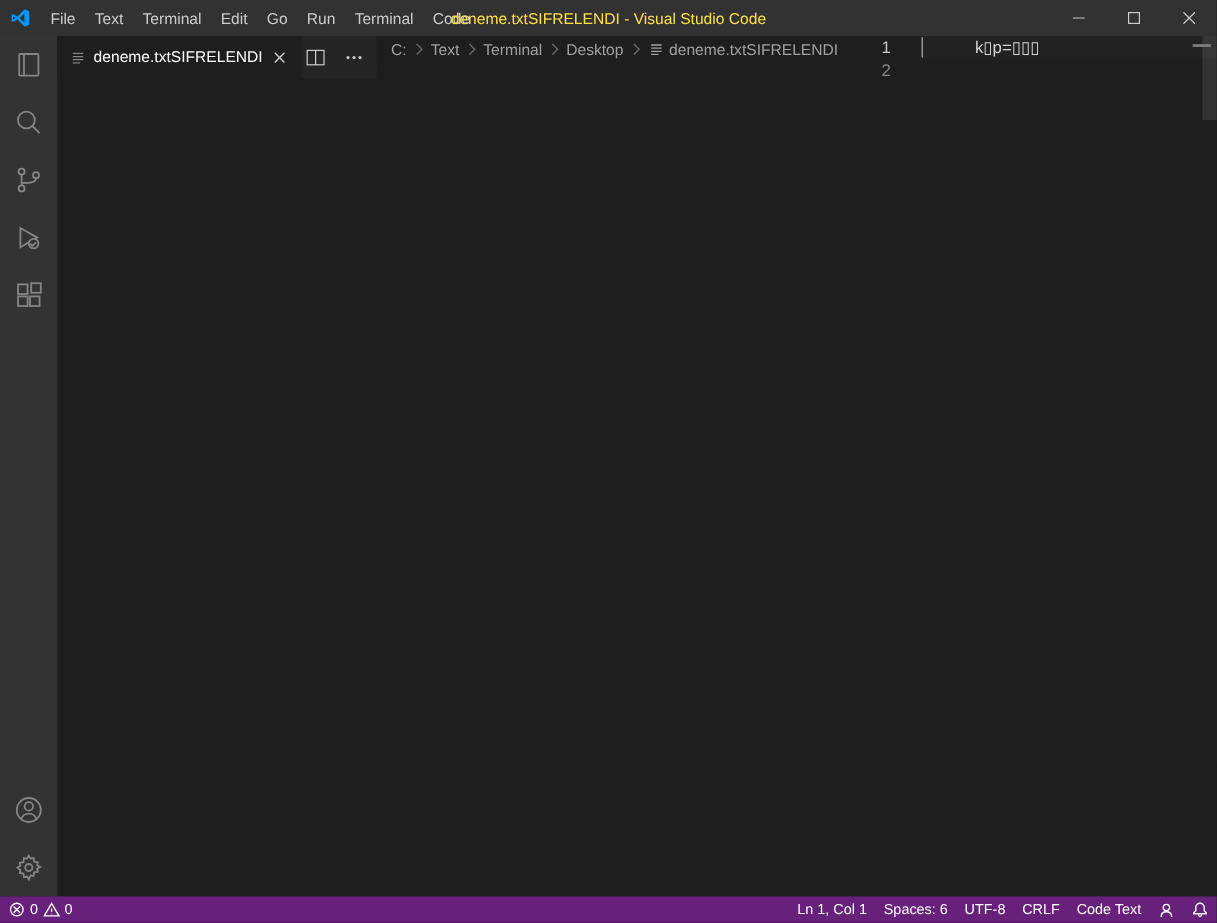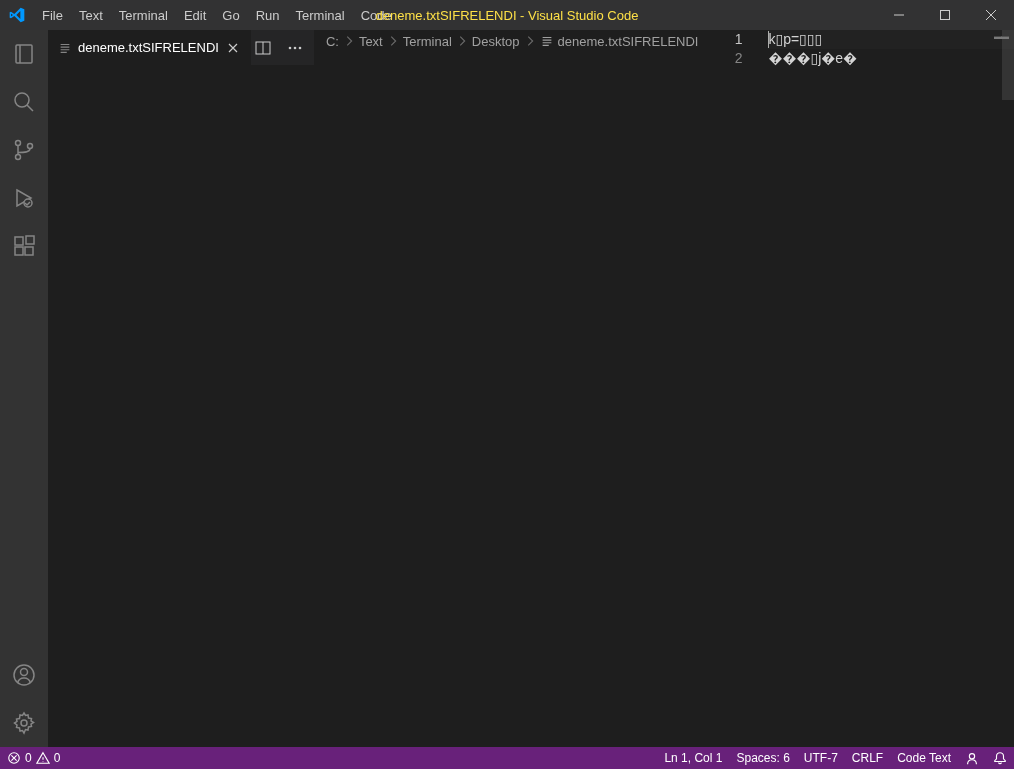--- a/index.html
+++ b/index.html
@@ -25,21 +25,21 @@
 .tabs-action { color: #cccccc; cursor: pointer; display: flex; align-items: center; justify-content: center; width: 22px; height: 22px; }
 .breadcrumbs { height: 22px; display: flex; align-items: center; padding: 0 12px; font-size: 13px; color: #a0a0a0; background: #1e1e1e; gap: 3px; }
 .breadcrumb-item { cursor: pointer; display: flex; align-items: center; gap: 4px; }
 .breadcrumb-sep { color: #6a6a6a; display: flex; align-items: center; }
 .editor-body { flex: 1; display: flex; position: relative; font-family: Consolas, "Courier New", monospace; font-size: 14px; min-height: 0; }
 .gutter { width: 52px; text-align: right; color: #858585; padding-top: 0; user-select: none; }
 .gutter-line { height: 19px; line-height: 19px; padding-right: 20px; }
 .gutter-line.current { color: #c6c6c6; }
 .code { flex: 1; color: #d4d4d4; padding-left: 6px; position: relative; }
 .code-line { height: 19px; line-height: 19px; white-space: pre; position: relative; }
-.code-line.current { background: rgba(255,255,255,0.02); }
+.code-line.current { background: rgba(255,255,255,0.02); padding-left: 44px; }
 .cursor { display: inline-block; width: 1px; height: 17px; background: #aeafad; vertical-align: text-top; position: absolute; left: 0; top: 1px; }
 .map-indicator { position: absolute; right: 6px; top: 2px; font-size: 8px; letter-spacing: -1px; color: #7a7a7a; }
 .scrolltrack { position: absolute; right: 0; top: 0; bottom: 0; width: 12px; }
 .scrolltrack-slider { position: absolute; right: 0; top: 0; height: 70px; width: 12px; background: rgba(121,121,121,0.25); }
 .statusbar { height: 22px; background: #68217a; display: flex; align-items: center; color: #ffffff; font-size: 12px; }
 .statusbar-left { display: flex; align-items: center; height: 100%; }
 .statusbar-right { margin-left: auto; display: flex; align-items: flex-start; height: 100%; }
 .statusbar-item { padding: 0 7px; height: 100%; display: flex; align-items: center; cursor: pointer; gap: 4px; }
 svg { display: block; }
 </style>
@@ -203,21 +203,20 @@
       </span>
     </div>
 
     <div class="editor-body">
       <div class="gutter">
         <div class="gutter-line current">1</div>
         <div class="gutter-line">2</div>
       </div>
       <div class="code">
         <div class="code-line current"><span class="cursor"></span><span>k▯p=▯▯▯</span></div>
-        <div class="code-line">���▯j�e�</div>
         <div class="map-indicator">▬▬</div>
       </div>
       <div class="scrolltrack">
         <div class="scrolltrack-slider"></div>
       </div>
     </div>
   </div>
 </div>
 
 <div class="statusbar">
@@ -231,21 +230,21 @@
       <svg width="14" height="14" viewBox="0 0 16 16" fill="none" stroke="currentColor" stroke-width="1.3">
           <path d="M8 2l7 12H1L8 2z"></path>
           <path d="M8 7v3M8 12v.5"></path>
         </svg>
       <span>0</span>
     </div>
   </div>
   <div class="statusbar-right">
     <div class="statusbar-item">Ln 1, Col 1</div>
     <div class="statusbar-item">Spaces: 6</div>
-    <div class="statusbar-item">UTF-7</div>
+    <div class="statusbar-item">UTF-8</div>
     <div class="statusbar-item">CRLF</div>
     <div class="statusbar-item">Code Text</div>
     <div class="statusbar-item">
       <svg width="14" height="14" viewBox="0 0 16 16" fill="none" stroke="currentColor" stroke-width="1.3">
           <circle cx="8" cy="6" r="3"></circle>
           <path d="M3 15c0-3 2-5 5-5s5 2 5 5"></path>
         </svg>
     </div>
     <div class="statusbar-item">
       <svg width="14" height="14" viewBox="0 0 16 16" fill="none" stroke="currentColor" stroke-width="1.3">

